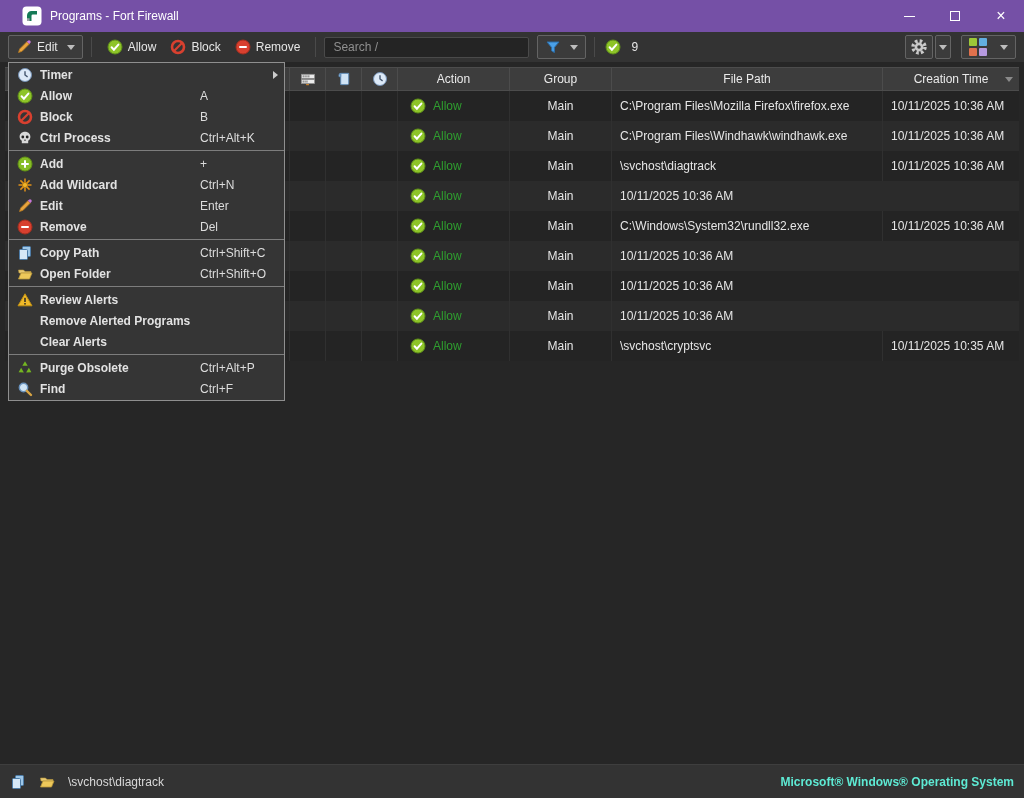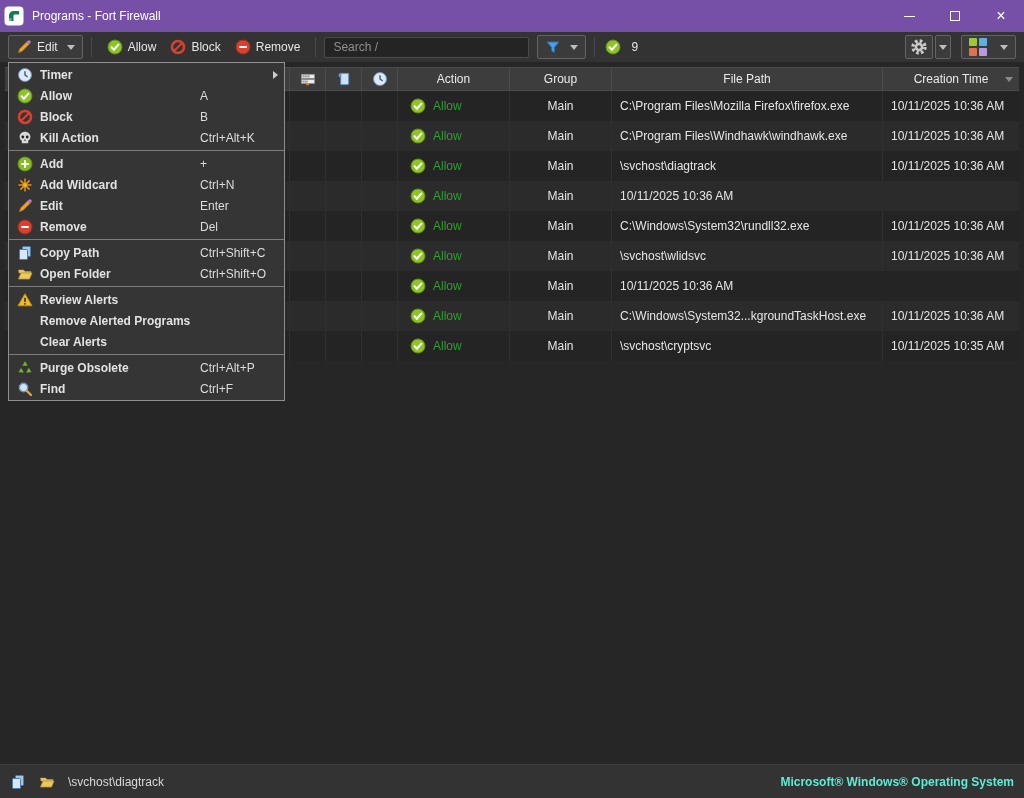--- a/index.html
+++ b/index.html
@@ -1,21 +1,21 @@
 <!DOCTYPE html>
 <html><head>
 <meta charset="utf-8">
 <style>
   * { margin:0; padding:0; box-sizing:border-box; }
   html,body { width:1024px; height:798px; overflow:hidden; background:#1e1e1e; }
   body { font-family:"Liberation Sans", sans-serif; font-size:12px; color:#e6e6e6; }
   .window { position:relative; width:1024px; height:798px; background:#262626; overflow:hidden; }
 
   
-  .titlebar { height:32px; background:#7550a6; display:flex; align-items:center; padding-left:4px; }
+  .titlebar { height:32px; background:#7550a6; display:flex; align-items:center; padding-left:22px; }
   .app-icon { width:20px; height:20px; margin-right:8px; display:inline-flex; }
   .titlebar-title { color:#ffffff; flex:0 0 auto; }
   .titlebar-spacer { flex:1; }
   .tb-ctrl { width:46px; height:32px; display:flex; align-items:center; justify-content:center; color:#fff; }
   .glyph-min { width:11px; height:1px; background:#fff; display:block; }
   .glyph-max { width:10px; height:10px; border:1px solid #fff; display:block; }
   .glyph-close { font-size:16px; line-height:1; color:#fff; }
 
   
   .toolbar { height:30px; background:#333333; display:flex; align-items:center; padding:0 8px; }
@@ -327,56 +327,54 @@
           <div class="td c-action">
             <span class="icon">
               <svg viewBox="0 0 16 16">
                 <circle cx="8" cy="8" r="7" fill="#8ec428" stroke="#5f8f1a"></circle>
                 <path d="M4.6 8.3l2.3 2.4 4.5-5.1" stroke="#ffffff" stroke-width="2" fill="none" stroke-linecap="round"></path>
               </svg>
             </span>
             <span class="action-text">Allow</span>
           </div>
           <div class="td c-group">Main</div>
-          <div class="td c-path">\svchost\wlidsvc</div>
-          <div class="td c-time">10/11/2025 10:36 AM</div>
-        </div>
-        <div class="trow">
-          <div class="td c-name"></div>
-          <div class="td c-i"></div>
-          <div class="td c-i"></div>
-          <div class="td c-i"></div>
-          <div class="td c-action">
-            <span class="icon">
-              <svg viewBox="0 0 16 16">
-                <circle cx="8" cy="8" r="7" fill="#8ec428" stroke="#5f8f1a"></circle>
-                <path d="M4.6 8.3l2.3 2.4 4.5-5.1" stroke="#ffffff" stroke-width="2" fill="none" stroke-linecap="round"></path>
-              </svg>
-            </span>
-            <span class="action-text">Allow</span>
-          </div>
-          <div class="td c-group">Main</div>
-          <div class="td c-time">10/11/2025 10:36 AM</div>
-        </div>
-        <div class="trow">
-          <div class="td c-name"></div>
-          <div class="td c-i"></div>
-          <div class="td c-i"></div>
-          <div class="td c-i"></div>
-          <div class="td c-action">
-            <span class="icon">
-              <svg viewBox="0 0 16 16">
-                <circle cx="8" cy="8" r="7" fill="#8ec428" stroke="#5f8f1a"></circle>
-                <path d="M4.6 8.3l2.3 2.4 4.5-5.1" stroke="#ffffff" stroke-width="2" fill="none" stroke-linecap="round"></path>
-              </svg>
-            </span>
-            <span class="action-text">Allow</span>
-          </div>
-          <div class="td c-group">Main</div>
-          <div class="td c-path">C:\Windows\System32...kgroundTaskHost.exe</div>
+          <div class="td c-time">10/11/2025 10:36 AM</div>
+        </div>
+        <div class="trow">
+          <div class="td c-name"></div>
+          <div class="td c-i"></div>
+          <div class="td c-i"></div>
+          <div class="td c-i"></div>
+          <div class="td c-action">
+            <span class="icon">
+              <svg viewBox="0 0 16 16">
+                <circle cx="8" cy="8" r="7" fill="#8ec428" stroke="#5f8f1a"></circle>
+                <path d="M4.6 8.3l2.3 2.4 4.5-5.1" stroke="#ffffff" stroke-width="2" fill="none" stroke-linecap="round"></path>
+              </svg>
+            </span>
+            <span class="action-text">Allow</span>
+          </div>
+          <div class="td c-group">Main</div>
+          <div class="td c-time">10/11/2025 10:36 AM</div>
+        </div>
+        <div class="trow">
+          <div class="td c-name"></div>
+          <div class="td c-i"></div>
+          <div class="td c-i"></div>
+          <div class="td c-i"></div>
+          <div class="td c-action">
+            <span class="icon">
+              <svg viewBox="0 0 16 16">
+                <circle cx="8" cy="8" r="7" fill="#8ec428" stroke="#5f8f1a"></circle>
+                <path d="M4.6 8.3l2.3 2.4 4.5-5.1" stroke="#ffffff" stroke-width="2" fill="none" stroke-linecap="round"></path>
+              </svg>
+            </span>
+            <span class="action-text">Allow</span>
+          </div>
+          <div class="td c-group">Main</div>
           <div class="td c-time">10/11/2025 10:36 AM</div>
         </div>
         <div class="trow">
           <div class="td c-name"></div>
           <div class="td c-i"></div>
           <div class="td c-i"></div>
           <div class="td c-i"></div>
           <div class="td c-action">
             <span class="icon">
               <svg viewBox="0 0 16 16">
@@ -427,21 +425,21 @@
       </div>
       <div class="menu-item">
         <span class="icon">
           <svg viewBox="0 0 16 16">
             <path d="M8 1.8c-3.2 0-5.4 2.2-5.4 5 0 1.8.9 3.2 2.2 4v2.4h6.4v-2.4c1.3-.8 2.2-2.2 2.2-4 0-2.8-2.2-5-5.4-5z" fill="#d8d8d8"></path>
             <circle cx="5.8" cy="7" r="1.4" fill="#222222"></circle>
             <circle cx="10.2" cy="7" r="1.4" fill="#222222"></circle>
             <path d="M8 9l.9 1.7H7.1z" fill="#222222"></path>
           </svg>
         </span>
-        <span class="mi-label">Kill Action</span>
+        <span class="mi-label">Ctrl Process</span>
         <span class="mi-shortcut">Ctrl+Alt+K</span>
       </div>
       <div class="menu-sep"></div>
       <div class="menu-item">
         <span class="icon">
           <svg viewBox="0 0 16 16">
             <circle cx="8" cy="8" r="7" fill="#86bd25" stroke="#639315"></circle>
             <rect x="4" y="7" width="8" height="2" rx="1" fill="#ffffff"></rect>
             <rect x="7" y="4" width="2" height="8" rx="1" fill="#ffffff"></rect>
           </svg>

